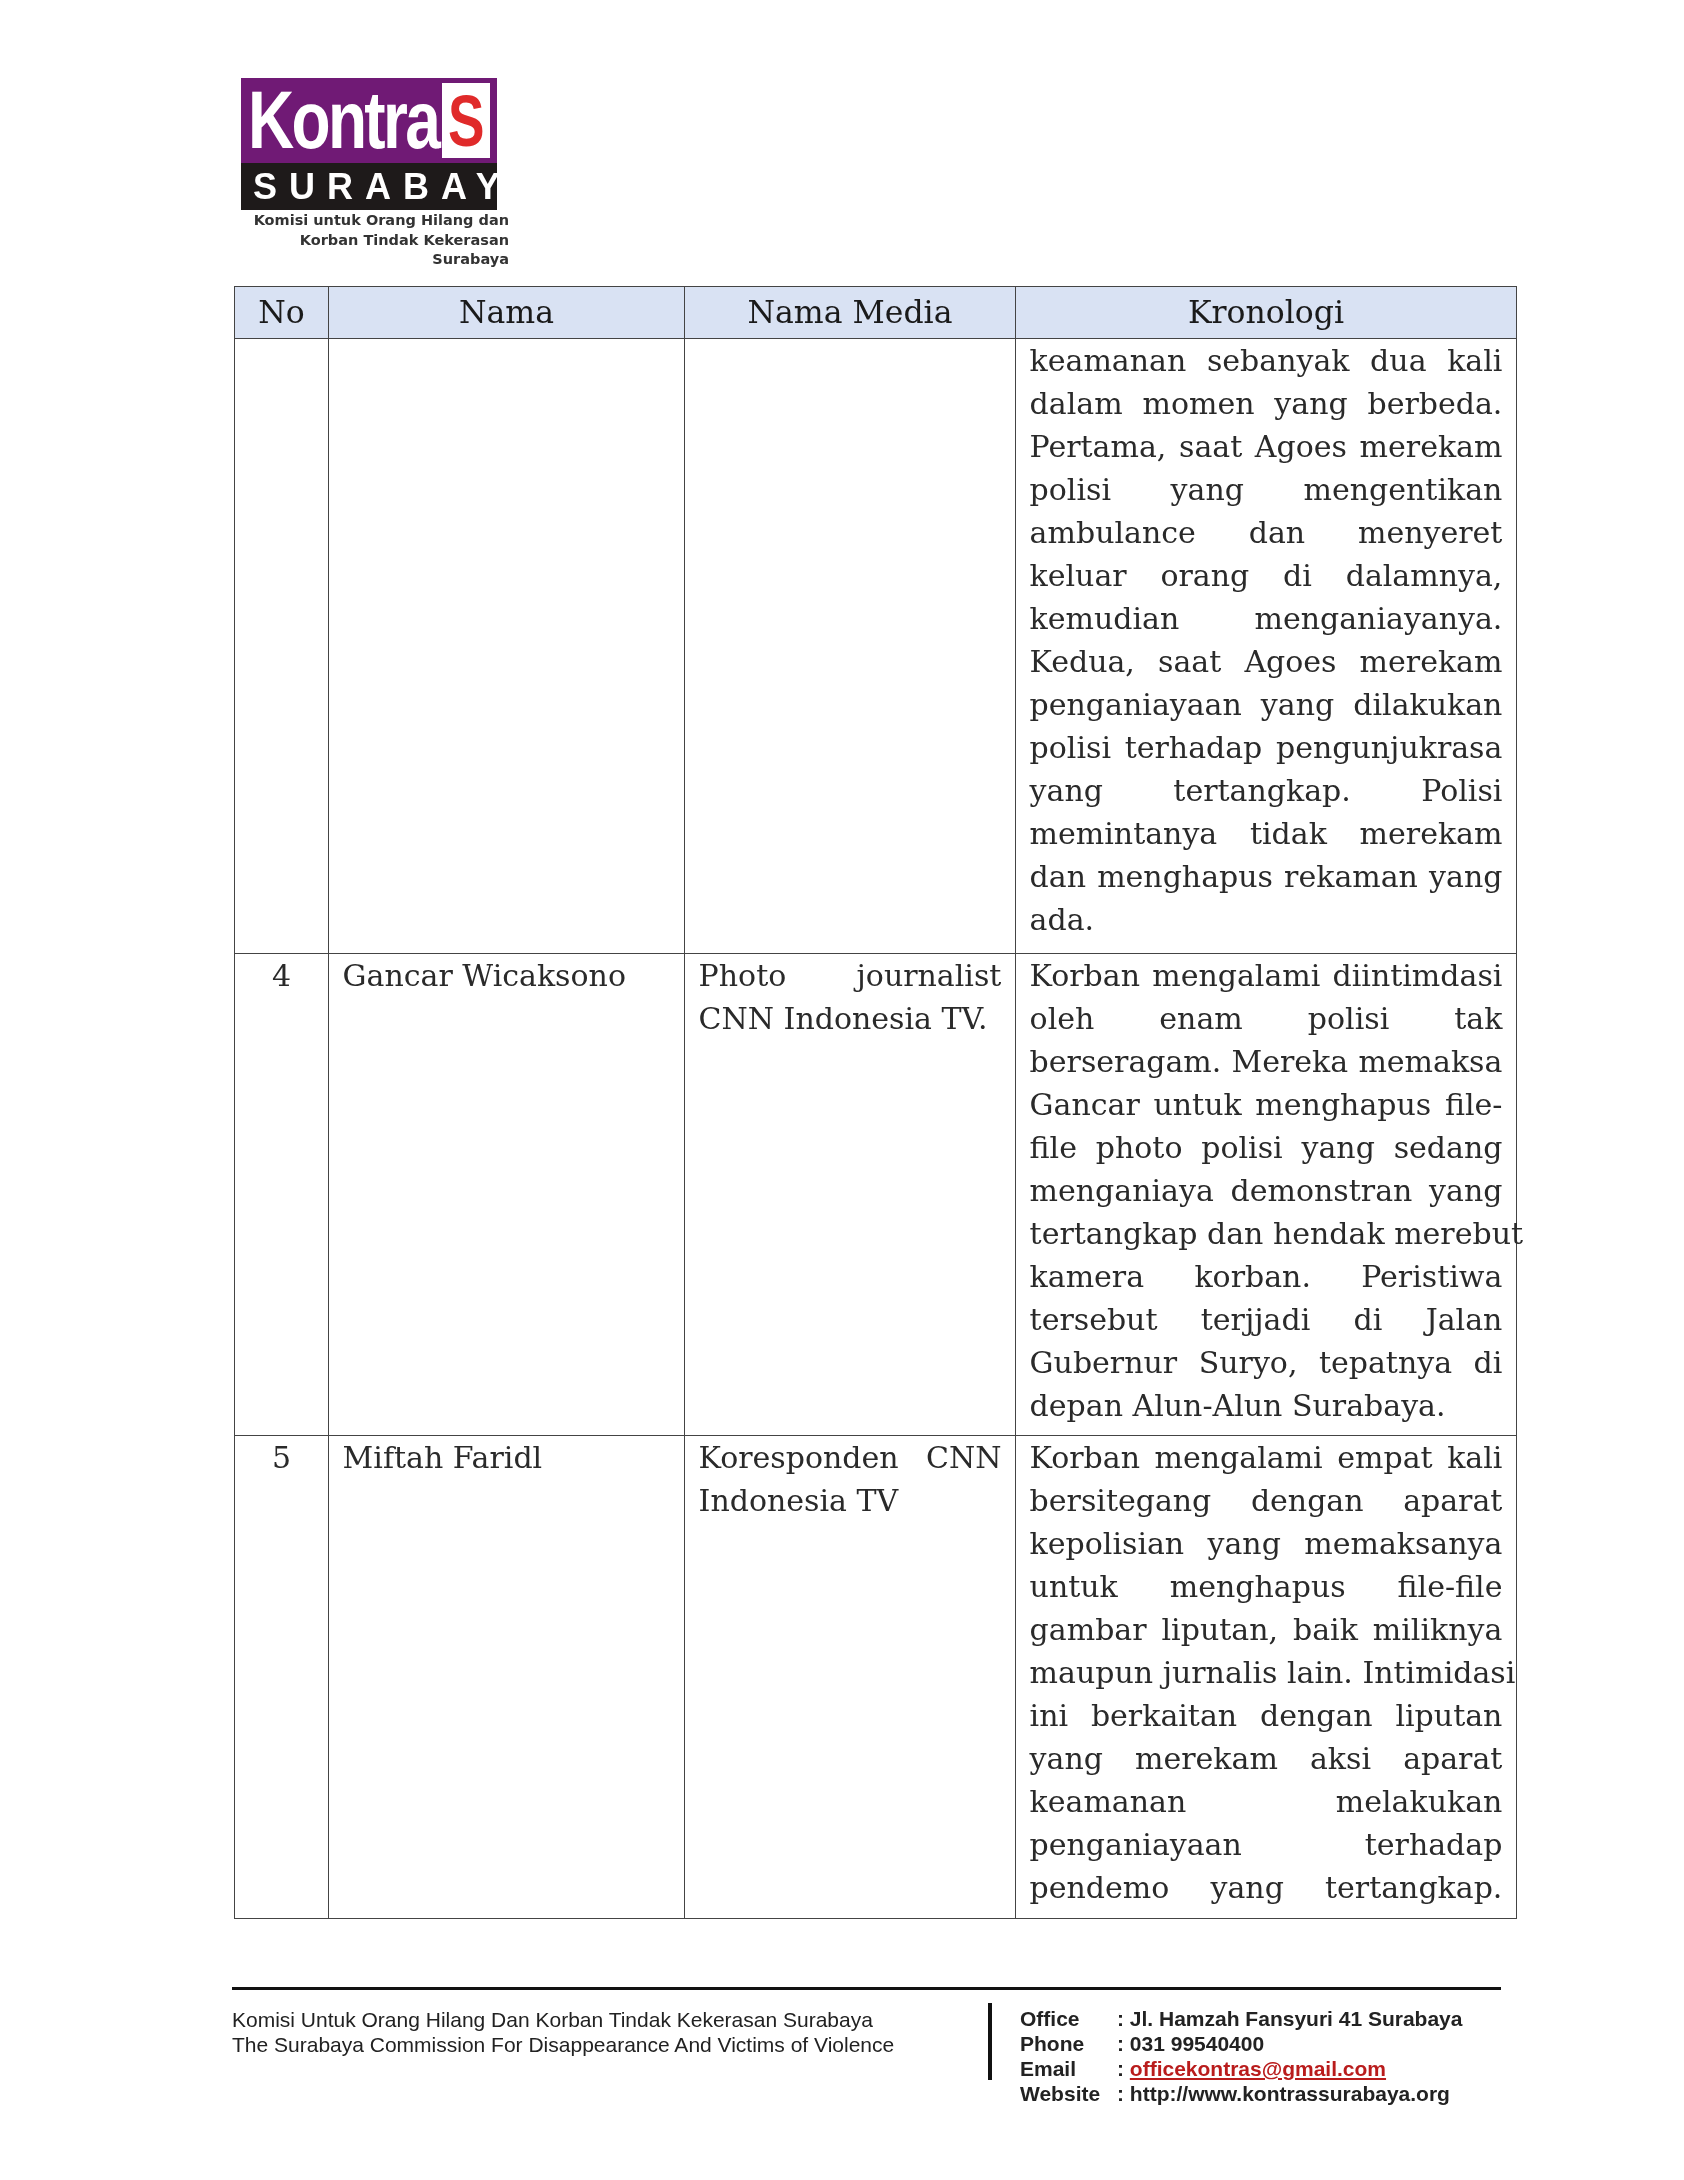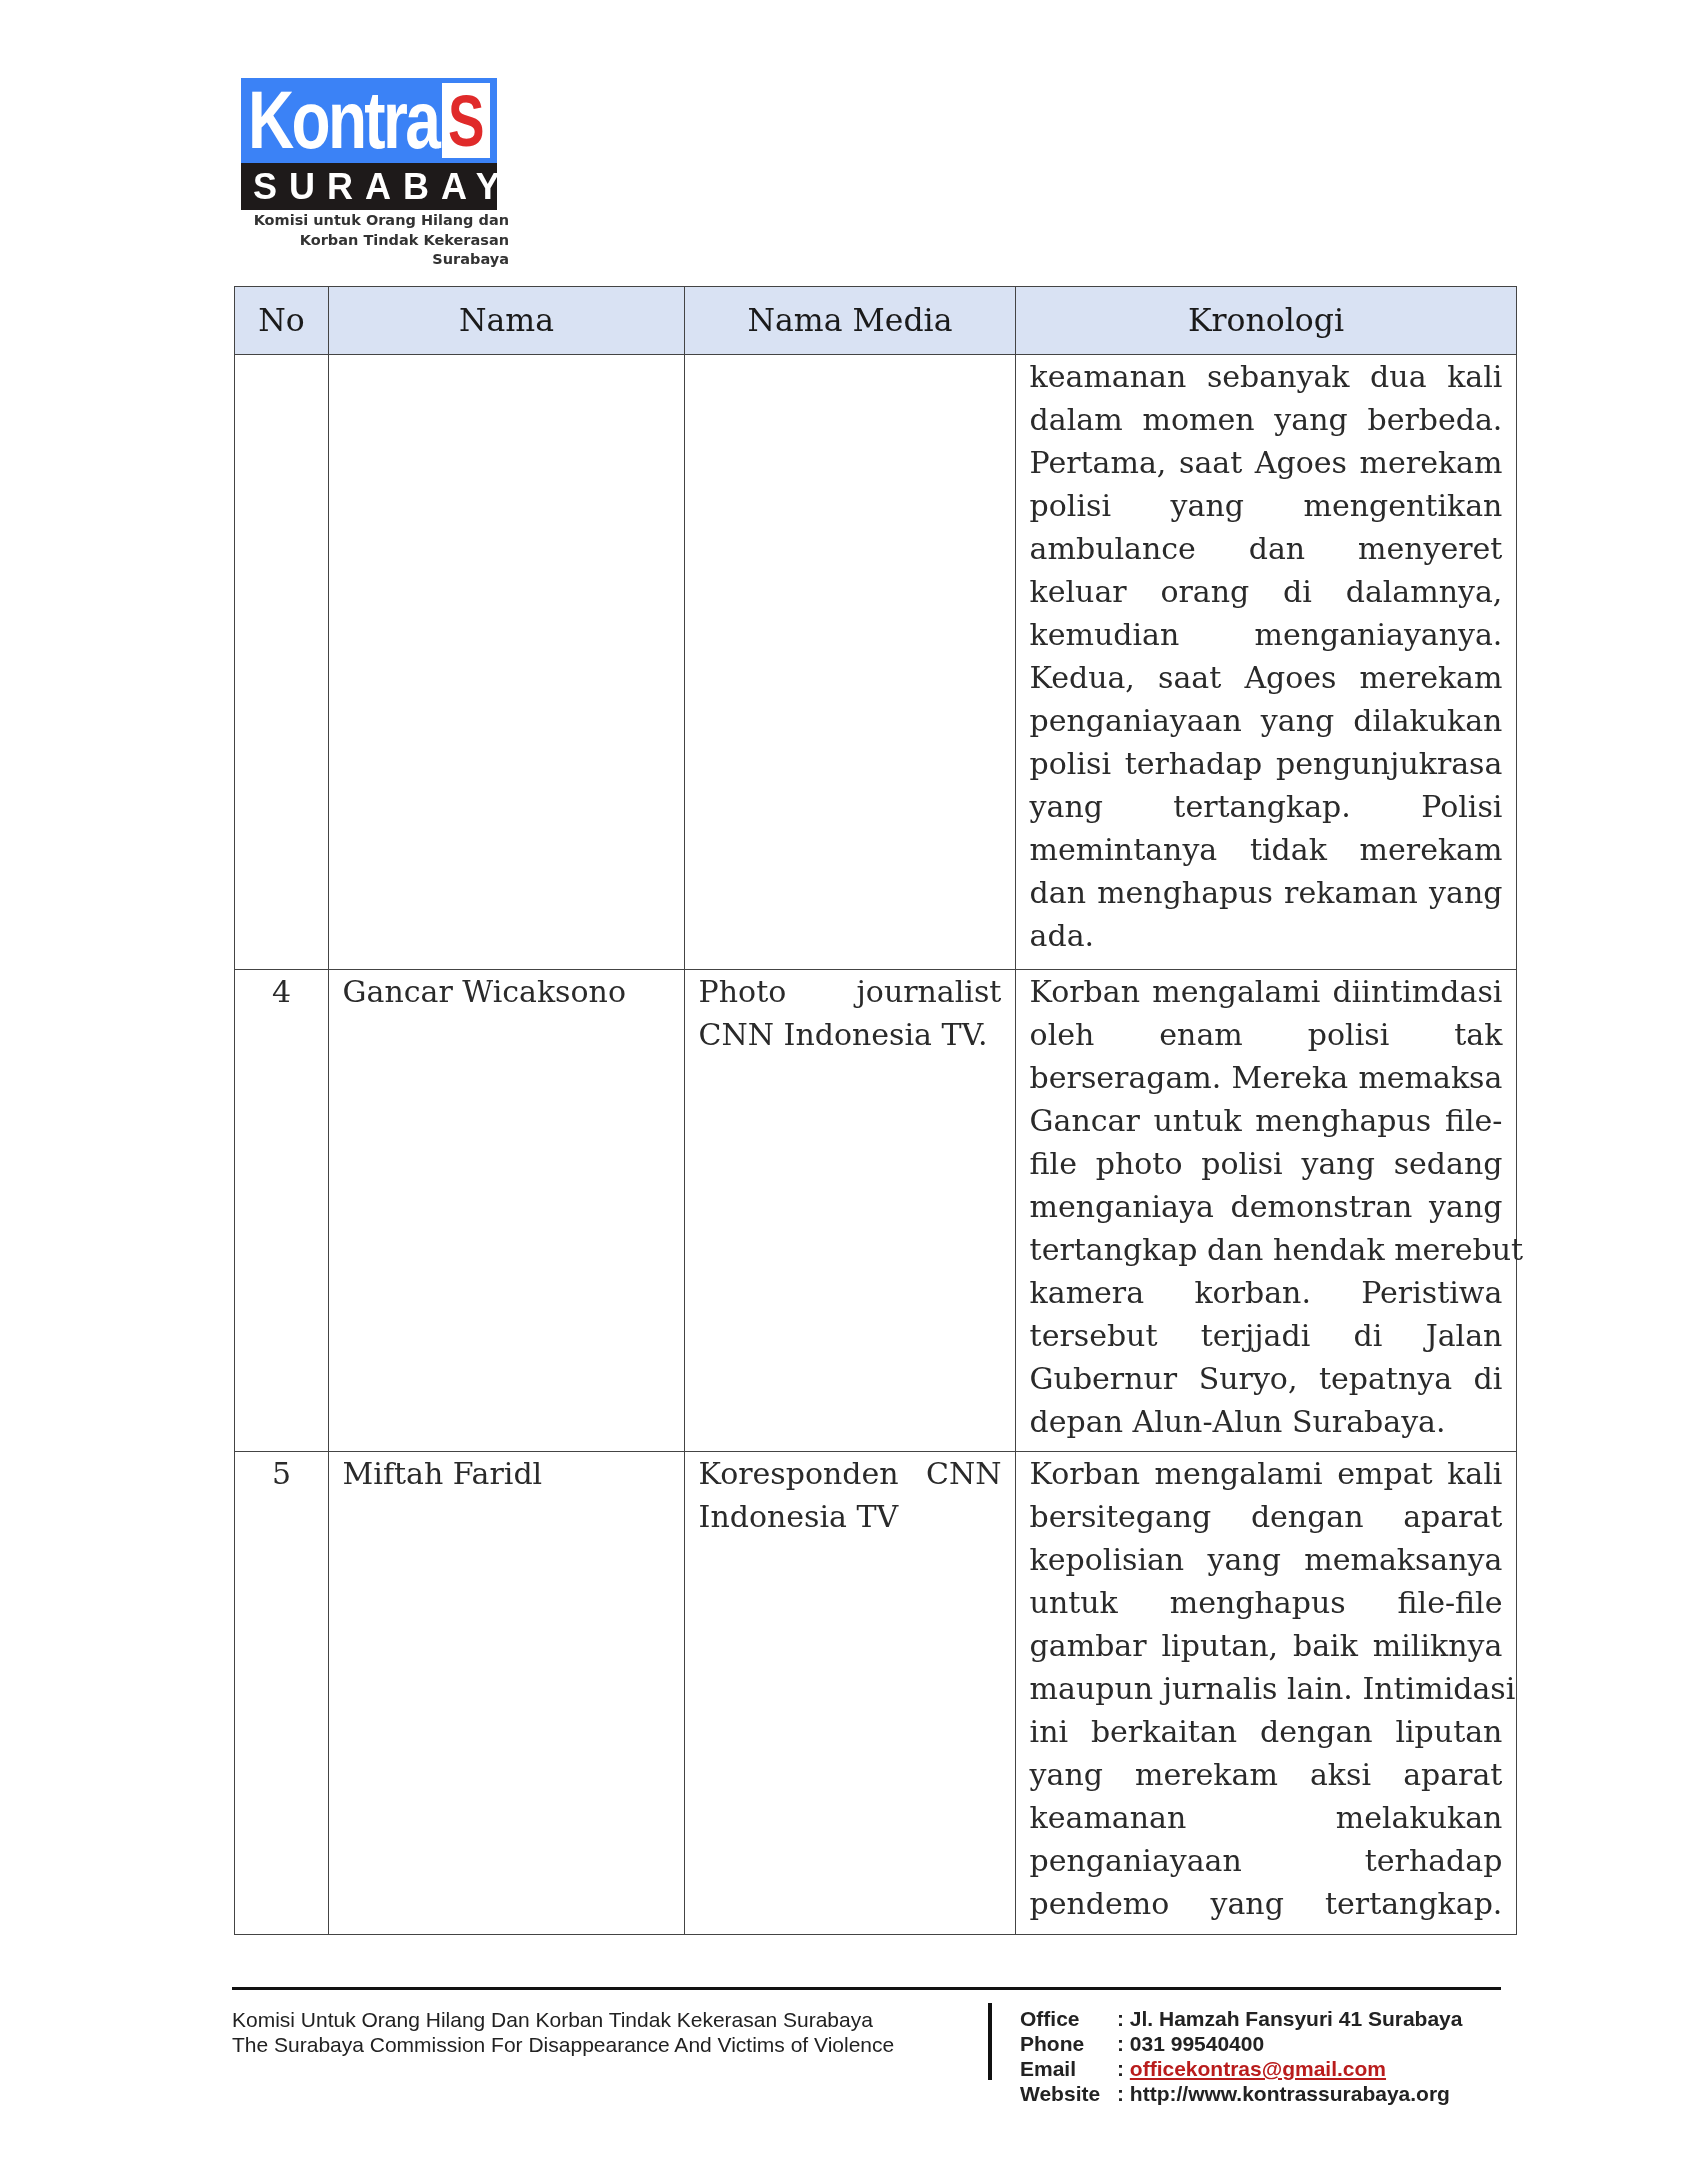--- a/index.html
+++ b/index.html
@@ -1,26 +1,26 @@
 <!DOCTYPE html>
 <html style="font-size:13.6px"><head>
 <meta charset="utf-8">
 <style>
   html, body { margin:0; padding:0; background:#ffffff; }
   body { width:1685px; height:2181px; position:relative; overflow:hidden; color:#222; }
   .logo { position:absolute; left:241px; top:78px; width:256px; }
-  .logo-red { height:85px; background:#3b82f6; position:relative; overflow:hidden; }
+  .logo-red { height:85px; background:#701a75; position:relative; overflow:hidden; }
   .logo-word { position:absolute; left:6.8px; top:-5.1px; font-family:"Liberation Sans", sans-serif; font-weight:bold; font-size:82px; color:#fff; letter-spacing:-3.4px; transform:scaleX(0.78); transform-origin:left top; line-height:94px; white-space:nowrap; }
   .logo-s { position:absolute; right:6.8px; top:5.1px; width:48px; height:75px; background:#fff; color:#e02a2a; font-family:"Liberation Sans", sans-serif; font-weight:bold; font-size:73px; line-height:75px; text-align:center; }
   .logo-s span { display:inline-block; transform:scaleX(0.75); }
   .logo-black { height:47px; background:#1e1a1a; color:#fff; font-family:"Liberation Sans", sans-serif; font-weight:bold; font-size:36px; line-height:47px; text-align:left; letter-spacing:12px; padding-left:12px; box-sizing:border-box; }
   .logo-tag { position:absolute; left:233px; top:211px; width:276px; text-align:right; font-family:"DejaVu Sans", sans-serif; font-weight:bold; font-size:14.5px; line-height:19.6px; color:#333; }
   table.main { position:absolute; left:234px; top:286px; width:1282px; border-collapse:collapse; table-layout:fixed; font-family:"DejaVu Serif", serif; font-size:30px; }
   table.main th, table.main td { border:1.7px solid #444; vertical-align:top; }
-  table.main th { background:#d9e2f3; height:43px; font-weight:normal; font-size:31.5px; line-height:43px; text-align:center; color:#1a1a1a; padding:12px; }
+  table.main th { background:#d9e2f3; height:43px; font-weight:normal; font-size:31.5px; line-height:43px; text-align:center; color:#1a1a1a; padding:4px; }
   table.main td { padding:0 13.6px; line-height:43px; color:#2a2a2a;margin-top:12px; }
   td.no { text-align:center; }
   td.just { text-align:justify; }
   tr.r3 td { height:614px; }
   tr.r4 td { height:481px; }
   tr.r5 td { height:482px; }
   .kline { display:block; text-align:justify; text-align-last:justify; white-space:nowrap; }
   .kline.last { text-align-last:left; }
   .footer-line { position:absolute; left:232px; top:1987px; width:1269px; height:3.4px; background:#111; }
   .footer-left { position:absolute; left:232px; top:2007px; font-family:"Liberation Sans", sans-serif; font-weight:normal; font-size:21px; line-height:25px; color:#222; }

